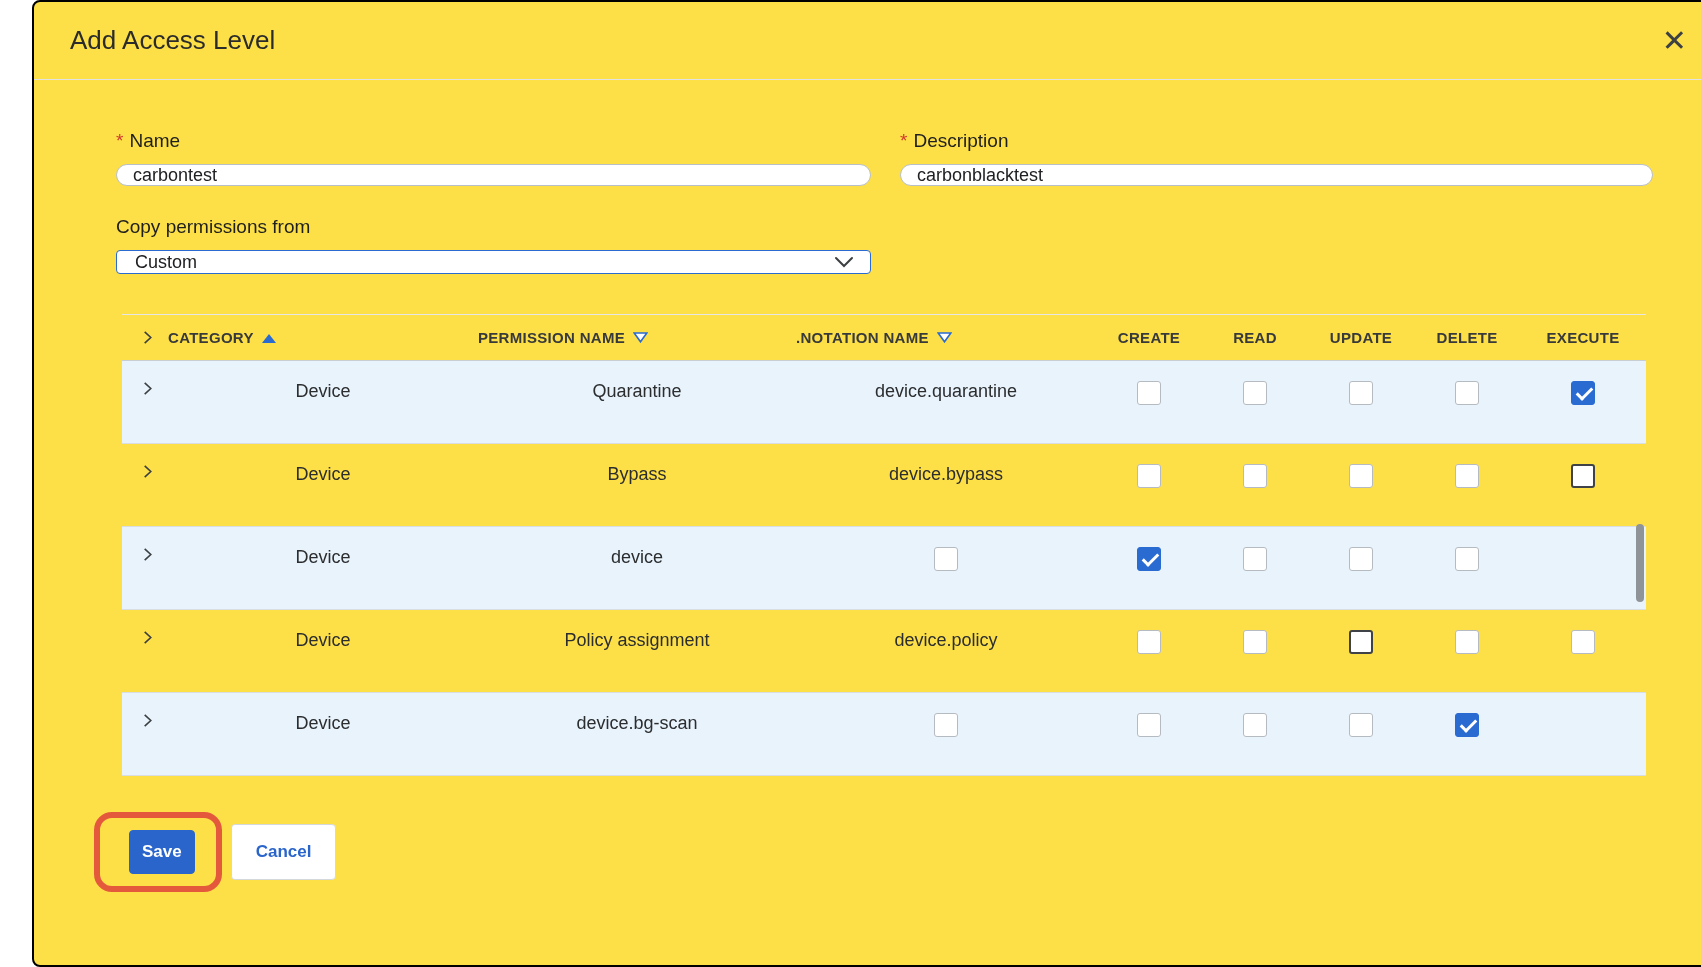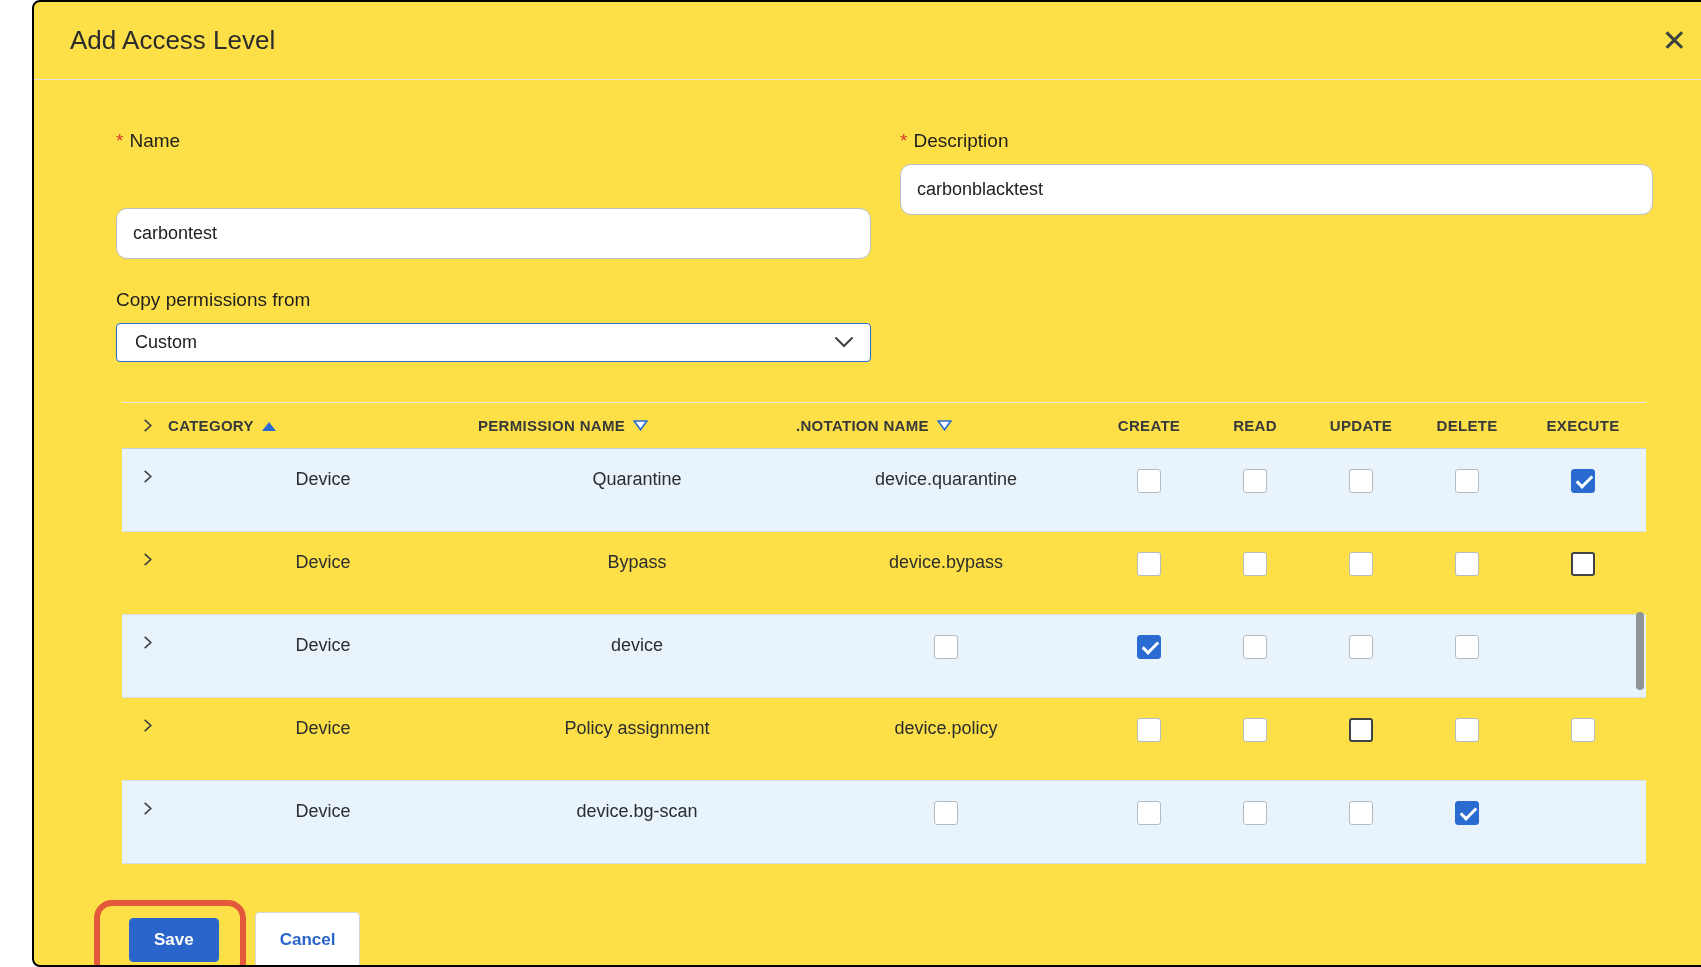--- a/index.html
+++ b/index.html
@@ -8,27 +8,27 @@
 
   
   .modal-header { height:78px; display:flex; align-items:center; justify-content:space-between; padding:0 40px 0 36px; border-bottom:1px solid #e2e2e2; }
   .modal-title { font-size:26px; font-weight:500; color:#2b2b2b; }
   .close-btn { border:none; background:transparent; font-size:30px; line-height:1; color:#3c4043; cursor:pointer; padding:4px; }
 
   
   .form-area { padding:50px 0 0 82px; }
   .field-row { display:flex; }
   .field { display:flex; flex-direction:column; }
-  .field-name { width:755px; margin-right:29px;gap:44px; }
+  .field-name { width:755px; margin-right:29px; }
   .field-desc { width:753px; }
   .field-label { font-size:19px; color:#1f1f1f; margin-bottom:12px; }
   .req { color:#d13a2e; margin-right:6px; }
-  .text-input { height:51px; width:100%; border:1px solid #b9bfc6; border-radius:11px; padding:0 16px; font-size:18px; color:#202124; font-family:inherit; background:#fff; }
+  .text-input { height:22px; width:100%; border:1px solid #b9bfc6; border-radius:11px; padding:0 16px; font-size:18px; color:#202124; font-family:inherit; background:#fff; }
   .copy-field { margin-top:30px; width:755px; }
-  .select-box { height:39px; width:100%; border:1.5px solid #2a6bd2; border-radius:4px; display:flex; align-items:center; justify-content:space-between; padding:0 16px 0 18px; font-size:18px; color:#202124; background:#fff; cursor:pointer; }
+  .select-box { height:24px; width:100%; border:1.5px solid #2a6bd2; border-radius:4px; display:flex; align-items:center; justify-content:space-between; padding:0 16px 0 18px; font-size:18px; color:#202124; background:#fff; cursor:pointer; }
   .select-box svg { flex:0 0 auto; }
 
   
   .table-wrap { position:relative; margin:40px 0 0 88px; width:1524px; }
   .tgrid { display:grid; grid-template-columns:46px 310px 318px 300px 106px 106px 106px 106px 126px; align-items:start; }
   .thead { height:47px; border-top:1px solid #e6e6e6; border-bottom:1px solid #c9ced3; align-items:center; }
   .th { font-size:15px; font-weight:700; color:#37393b; letter-spacing:.3px; display:flex; align-items:center; gap:8px; cursor:pointer; }
   .th.center, .cbcell { justify-self:stretch; display:flex; justify-content:center; }
   .trow { height:83px; border-bottom:1px solid #d9dee3; padding-top:20px; }
   .trow:last-child { border-bottom:1px solid #b7bcc1; }
@@ -41,21 +41,21 @@
   .cb.cb-checked { background:#2a6bd2; border-color:#2a6bd2; }
   .cb.cb-checked::after { content:""; position:absolute; left:8px; top:2px; width:6px; height:13px; border:solid #fff; border-width:0 3px 3px 0; transform:rotate(45deg); }
   .cb.cb-active { border:2.5px solid #3f4347; }
 
   .scroll-thumb { position:absolute; right:2px; top:210px; width:8px; height:78px; background:#8f9499; border-radius:4px; cursor:grab; }
 
   
   .footer { margin:36px 0 0 60px; display:flex; align-items:center; }
   .save-ring { border:6px solid #e4593c; border-radius:18px; padding:12px 21px 12px 29px; display:inline-flex; }
   .btn { font-family:inherit; font-size:17px; font-weight:700; border-radius:4px; cursor:pointer; }
-  .btn-save { background:#2a65cb; color:#fff; border:1px solid #2a65cb; padding:11px 24px; }
+  .btn-save { background:#2a65cb; color:#fff; border:1px solid #2a65cb; padding:11px 12px; }
   .btn-cancel { background:#fff; color:#2a65cb; border:1px solid #d5d8db; padding:17px 24px; margin-left:9px; }
 </style>
 </head>
 <body>
 
 <div class="page">
 
   <div class="modal-header">
     <div class="modal-title">Add Access Level</div>
     <button class="close-btn">✕</button>

